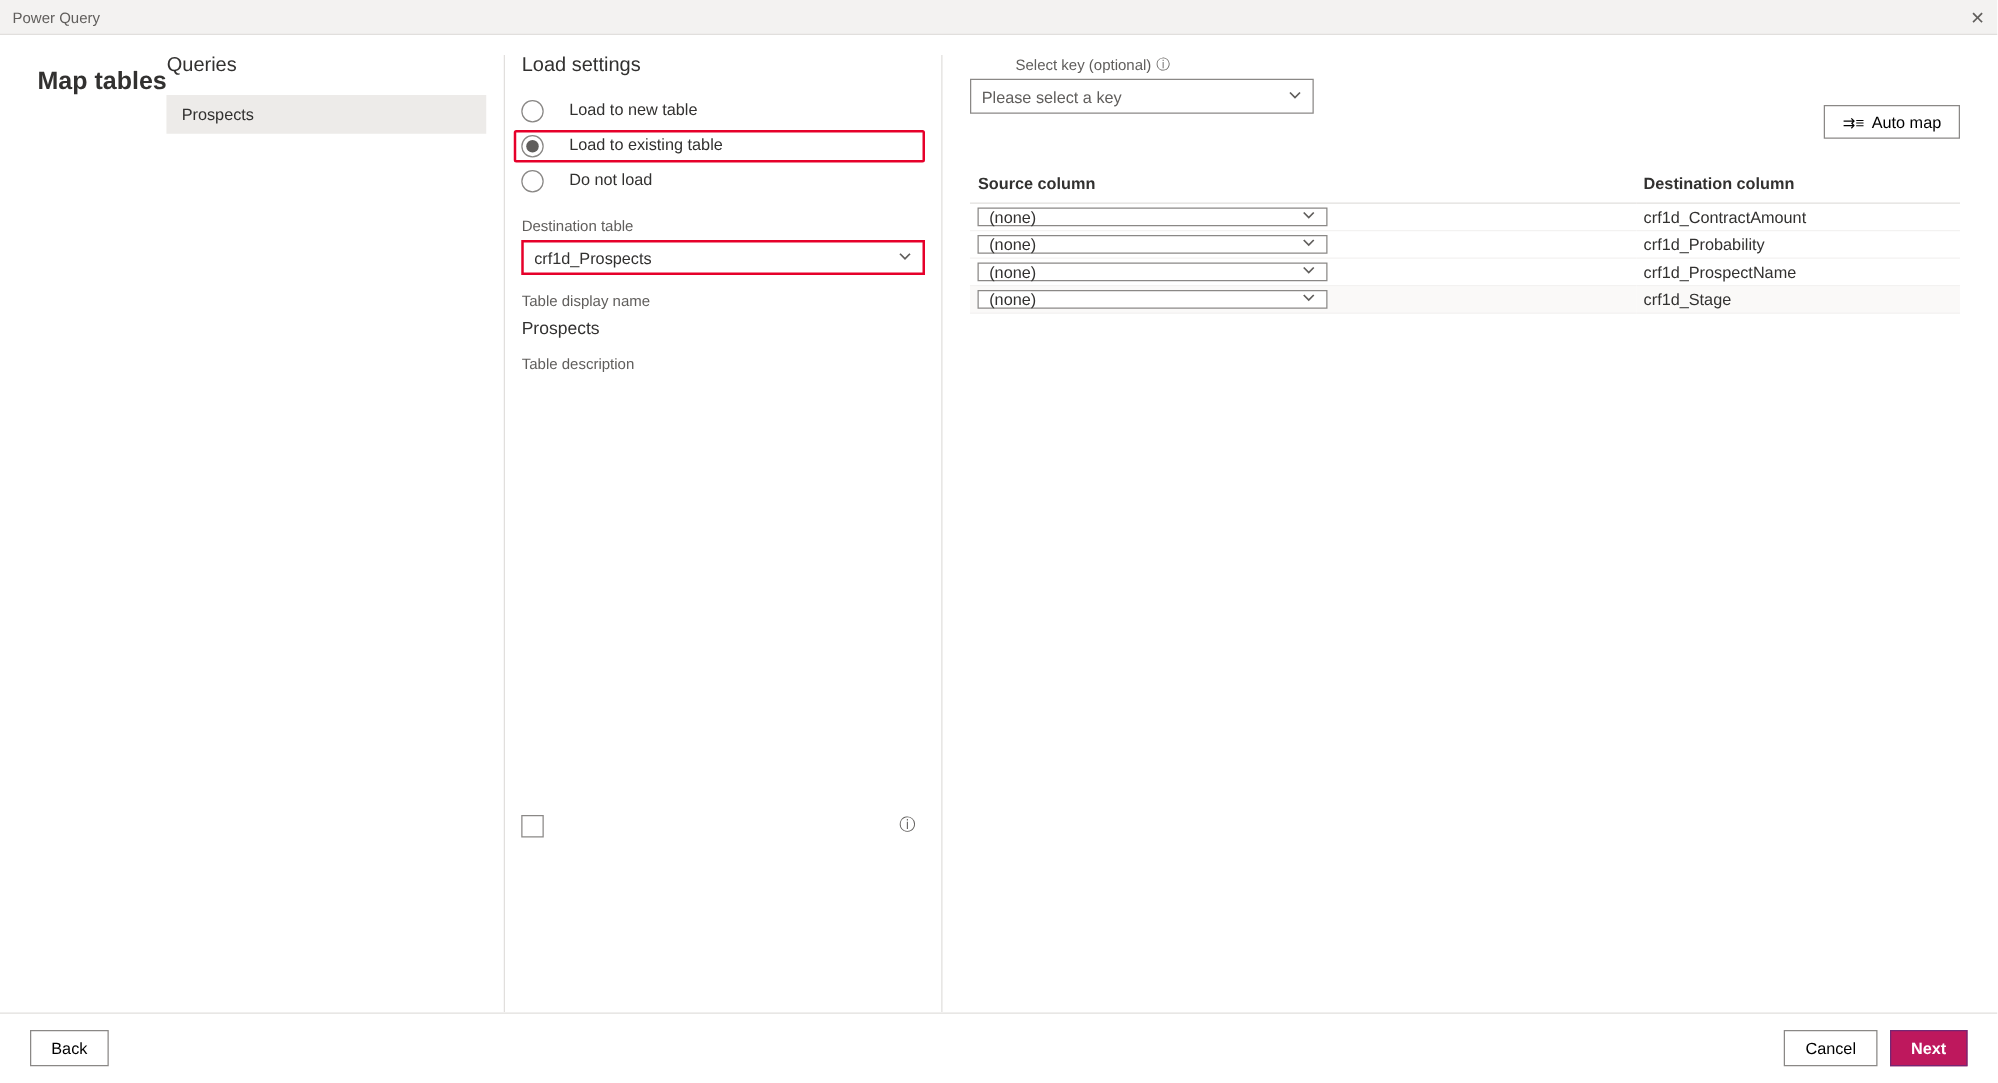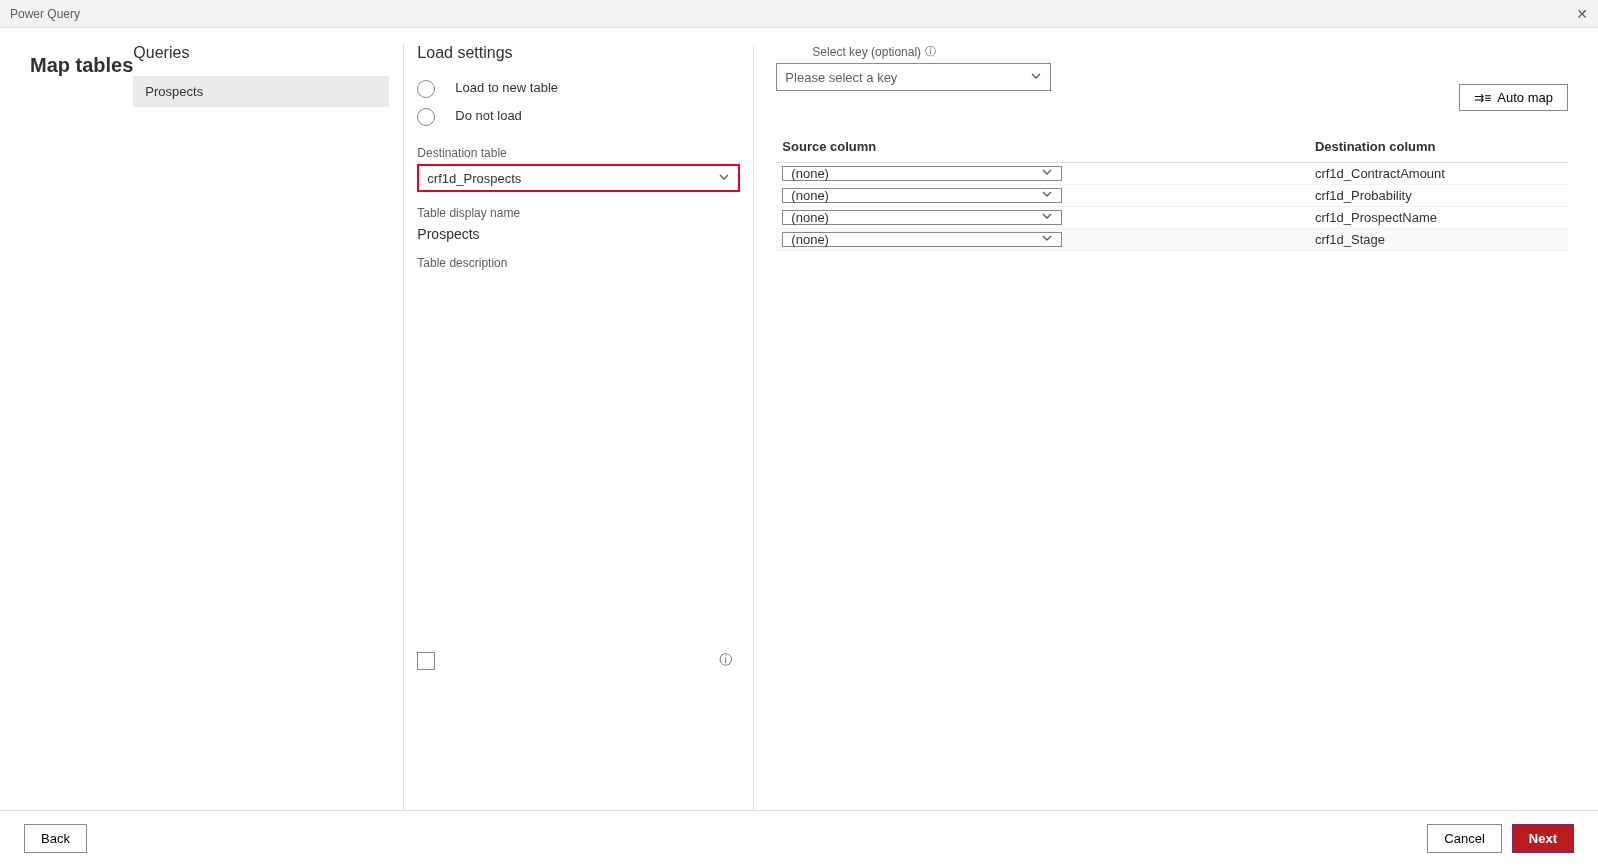--- a/index.html
+++ b/index.html
@@ -195,21 +195,21 @@
   }
   .btn {
     border: 1px solid #8a8886;
     background: #fff;
     padding: 6px 16px;
     font-size: 13px;
     cursor: pointer;
     font-family: inherit;
   }
   .btn-primary {
-    background: #b91c1c;
+    background: #be185d;
     color: #fff;
     border-color: #742774;
     font-weight: 600;
   }
   .footer .right { margin-left: auto; display: flex; gap: 10px; padding-left: 48px; }
   svg.chev-svg { width:12px; height:12px; }
 </style>
 </head>
 <body>
 
@@ -227,20 +227,24 @@
       <div class="section-title">Queries</div>
       <div class="query-item">Prospects</div>
     </div>
 
     <div class="col-load">
       <div class="section-title">Load settings</div>
 
       <div class="radio-row">
         <span class="radio"></span>
         <span>Load to new table</span>
+      </div>
+      <div class="radio-row highlight">
+        <span class="radio checked"></span>
+        <span>Load to existing table</span>
       </div>
       <div class="radio-row">
         <span class="radio"></span>
         <span>Do not load</span>
       </div>
 
       <div class="field-label">Destination table</div>
       <div class="select-box highlight-dest">
         <span>crf1d_Prospects</span>
         <span class="chev">

